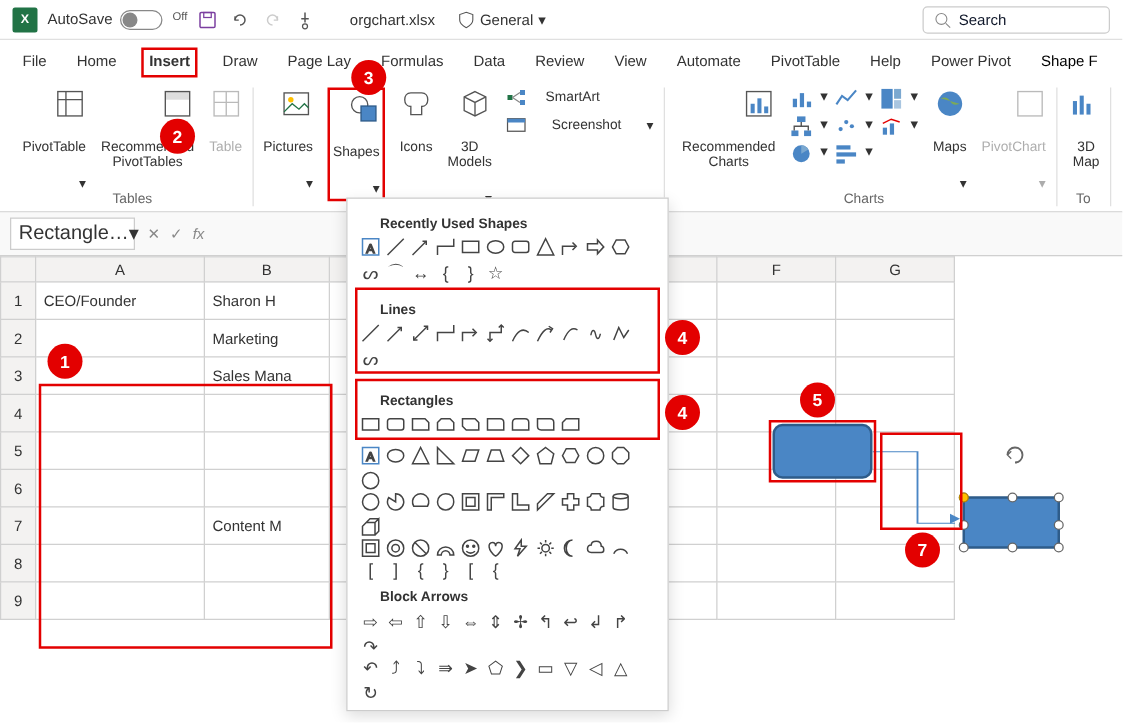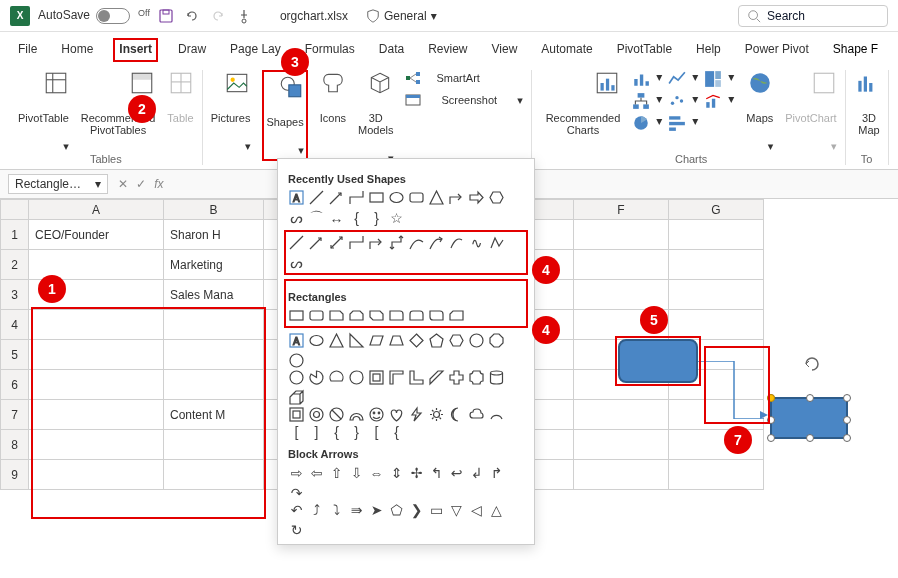--- a/index.html
+++ b/index.html
@@ -33,36 +33,36 @@
   .rgroup-label { font-size: 11px; color: #666; margin-top: auto; }
   .ritem { display: flex; flex-direction: column; align-items: flex-end; gap: 16px; font-size: 11px; text-align: center; cursor: pointer; }
   .ritem svg { width: 26px; height: 26px; }
   .shapes-btn { border: 2px solid #e30000; padding: 2px; }
   .chart-icons { display: flex; flex-direction: column; gap: 4px; }
   .chart-row { display: flex; gap: 6px; }
   .chart-row svg { width: 18px; height: 18px; }
   
   
   .formula-row { display: flex; align-items: center; padding: 4px 8px; border-bottom: 1px solid #d0d0d0; background: #f9f9f9; }
-  .namebox { width: 100px; border: 1px solid #ccc; background: #fff; padding: 2px 6px; font-size: 12px; display: flex; justify-content: space-between; align-items: center; }
+  .namebox { width: 100px; border: 1px solid #ccc; background: #fff; padding: 2px 6px; font-size: 16px; display: flex; justify-content: space-between; align-items: center; }
   .fx-btns { display: flex; gap: 8px; margin-left: 10px; color: #888; }
   
   
   .grid-area { position: relative; }
   .grid { border-collapse: collapse; table-layout: fixed; }
   .grid th, .grid td { border: 1px solid #d0d0d0; font-size: 12px; font-weight: normal; }
   .grid .colhead { background: #f3f2f1; text-align: center; height: 20px; }
   .grid .rowhead { background: #f3f2f1; text-align: center; width: 28px; height: 30px; }
   .grid .corner { background: #f3f2f1; width: 28px; }
   .grid td { padding: 2px 6px; text-align: left; vertical-align: middle; }
   .colA { width: 135px; } .colB { width: 100px; } .colC { width: 120px; } .colD { width: 95px; } .colE { width: 95px; } .colF { width: 95px; } .colG { width: 95px; }
   
   
   .shapes-dropdown { position: absolute; left: 277px; top: 158px; width: 258px; background: #fff; border: 1px solid #ccc; box-shadow: 0 4px 12px rgba(0,0,0,.15); z-index: 40; padding: 6px 10px; }
-  .sd-cat { font-size: 11px; font-weight: 600; margin: 8px 0 4px 0; }
+  .sd-cat { font-size: 11px; font-weight: 600; margin: 8px 0 4px 16px; }
   .sd-row { display: flex; flex-wrap: wrap; gap: 3px; }
   .sd-row svg, .sd-glyph { width: 17px; height: 17px; stroke: #444; fill: none; stroke-width: 1.2; }
   .sd-glyph { display: inline-flex; align-items: center; justify-content: center; font-size: 14px; color: #444; }
   .sd-box-red { border: 2px solid #e30000; padding: 2px; margin: 4px -4px; }
   
   
   .badge { position: absolute; width: 28px; height: 28px; border-radius: 50%; background: #e30000; color: #fff; font-weight: bold; font-size: 14px; display: flex; align-items: center; justify-content: center; z-index: 100; }
   
   
   .drawn-rect1 { position: absolute; left: 618px; top: 339px; width: 80px; height: 44px; background: #4a86c5; border: 2px solid #2e5c8a; border-radius: 8px; z-index: 30; }
@@ -486,20 +486,21 @@
       </svg>
     <span class="sd-glyph">ᔕ</span>
     <span class="sd-glyph">⌒</span>
     <span class="sd-glyph">↔</span>
     <span class="sd-glyph">{</span>
     <span class="sd-glyph">}</span>
     <span class="sd-glyph">☆</span>
   </div>
 
   <div class="sd-box-red">
+    <div class="sd-cat">Lines</div>
     <div class="sd-row">
       <svg>
           <line x1="2" y1="15" x2="15" y2="2"></line>
         </svg>
       <svg>
           <line x1="2" y1="15" x2="13" y2="4"></line>
           <path d="M10 4 L13 4 L13 7" fill="none"></path>
         </svg>
       <svg>
           <line x1="3" y1="14" x2="14" y2="3"></line>

